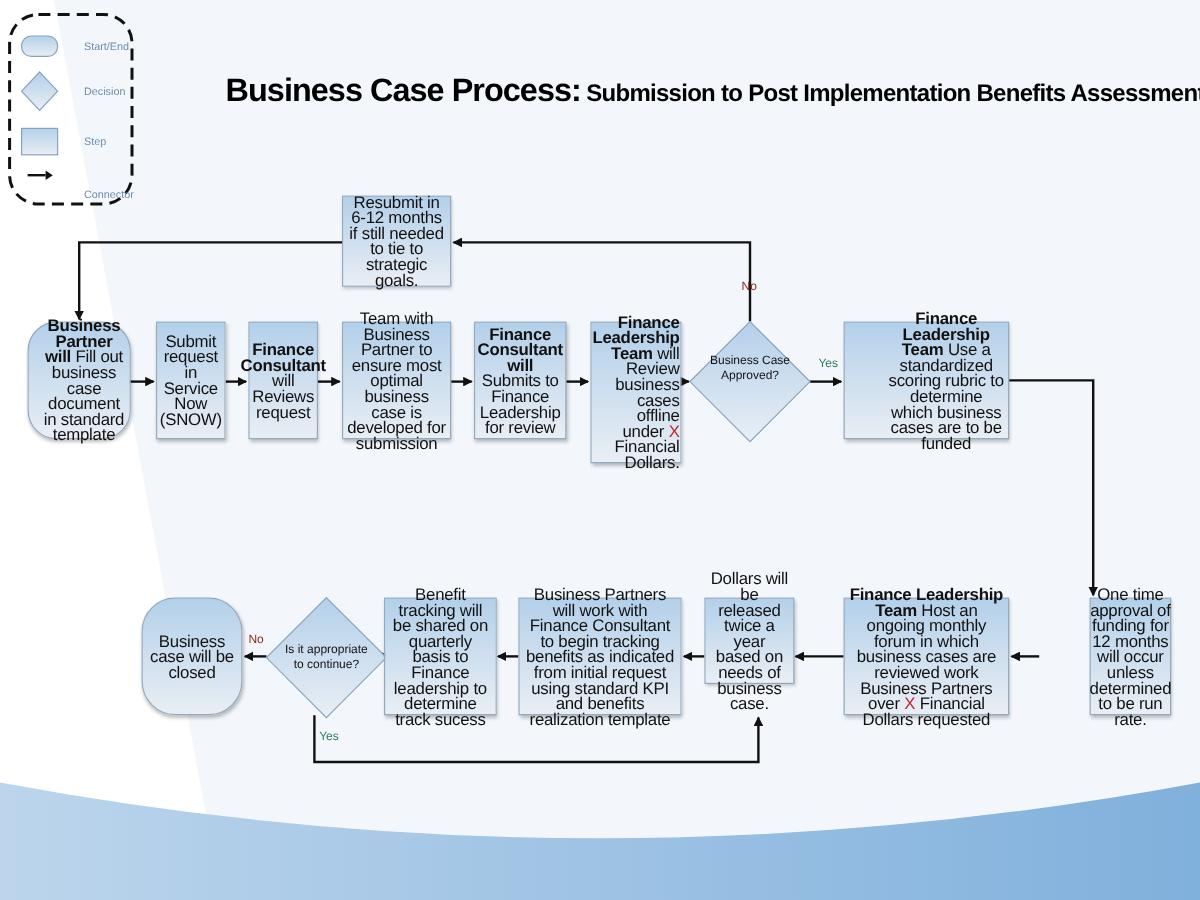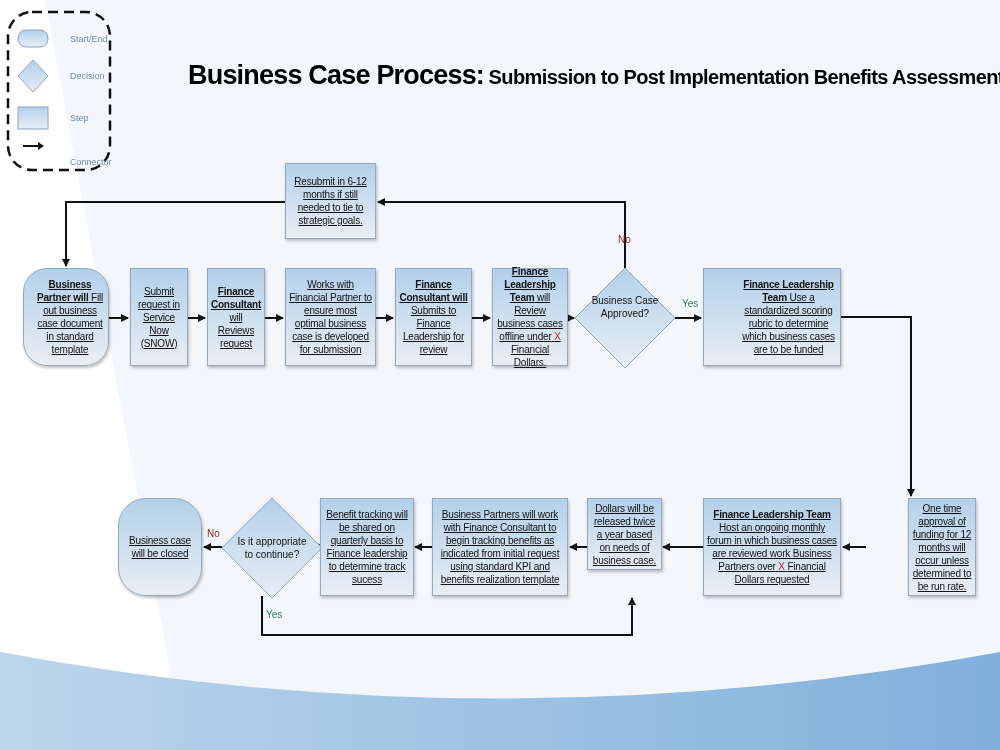--- a/index.html
+++ b/index.html
@@ -3,22 +3,22 @@
 <meta charset="utf-8">
 <style>
   html,body{margin:0;padding:0;}
   body{width:1000px;height:750px;position:relative;overflow:hidden;background:#f3f7fb;font-family:"Liberation Sans",sans-serif;}
   #bg{position:absolute;left:0;top:0;width:1000px;height:750px;}
   .legend-label{position:absolute;font-size:9px;color:#6f8cab;text-align:right;}
   .title{position:absolute;left:188px;top:60px;white-space:nowrap;color:#000;}
   .title .main{font-size:27px;font-weight:bold;letter-spacing:-0.8px;font-family:"Liberation Sans Narrow","Liberation Sans",sans-serif;}
   .title .sub{font-size:20px;font-weight:bold;letter-spacing:-0.6px;}
   .node{position:absolute;box-sizing:border-box;display:flex;align-items:center;justify-content:center;text-align:center;
-        font-size:10px;line-height:13px;color:#111;background:linear-gradient(#b3d0ea,#e9eef4);border:1px solid #93a9bf;
-        box-shadow:1px 2px 3px rgba(0,0,0,0.25);padding:2px 3px;letter-spacing:-0.2px;text-decoration:underline;}
+        font-size:14px;line-height:13px;color:#111;background:linear-gradient(#b3d0ea,#e9eef4);border:1px solid #93a9bf;
+        box-shadow:1px 2px 3px rgba(0,0,0,0.25);padding:2px 3px;letter-spacing:-0.2px;}
   .node b{font-weight:bold;}
   .node .red{color:#c0282e;}
   .terminal{border-radius:24px;}
   .diamond-text{position:absolute;display:flex;align-items:center;justify-content:center;text-align:center;font-size:10px;line-height:13px;color:#111;}
   .lbl{position:absolute;font-size:10px;}
   .lbl.no{color:#8b2b22;}
   .lbl.yes{color:#2f7a5a;}
   svg.overlay{position:absolute;left:0;top:0;}
 </style>
 </head>
@@ -104,26 +104,26 @@
 <div class="node terminal" style="left:23px;top:268px;width:86px;height:98px;padding-left:11px;">
   <div><b>Business Partner will</b> <span>Fill out business case document in standard template</span></div>
 </div>
 <div class="node" style="left:130px;top:268px;width:58px;height:98px;">
   <span>Submit request in Service Now (SNOW)</span>
 </div>
 <div class="node" style="left:207px;top:268px;width:58px;height:98px;">
   <div><b>Finance Consultant</b> <span>will Reviews request</span></div>
 </div>
 <div class="node" style="left:285px;top:268px;width:91px;height:98px;">
-  <span>Works with Financial Partner to ensure most optimal business case is developed for submission</span>
+  <span>Team with Business Partner to ensure most optimal business case is developed for submission</span>
 </div>
 <div class="node" style="left:395px;top:268px;width:77px;height:98px;">
   <div><b>Finance Consultant will</b> <span>Submits to Finance Leadership for review</span></div>
 </div>
-<div class="node" style="left:492px;top:268px;width:76px;height:98px;">
+<div class="node" style="left:492px;top:268px;width:76px;height:118px;text-align:right;">
   <div><b>Finance Leadership Team</b> <span>will Review business cases offline under</span> <span class="red">X</span> <span>Financial Dollars.</span></div>
 </div>
 <div class="diamond-text" style="left:590px;top:287px;width:70px;height:40px;justify-content:flex-end;">
   <span>Business Case Approved?</span>
 </div>
 <div class="node" style="left:703px;top:268px;width:138px;height:98px;padding-left:36px;">
   <div><b>Finance Leadership Team</b> <span>Use a standardized scoring rubric to determine which business cases are to be funded</span></div>
 </div>
 <div class="node" style="left:285px;top:163px;width:91px;height:76px;">
   <span>Resubmit in 6-12 months if still needed to tie to strategic goals.</span>

